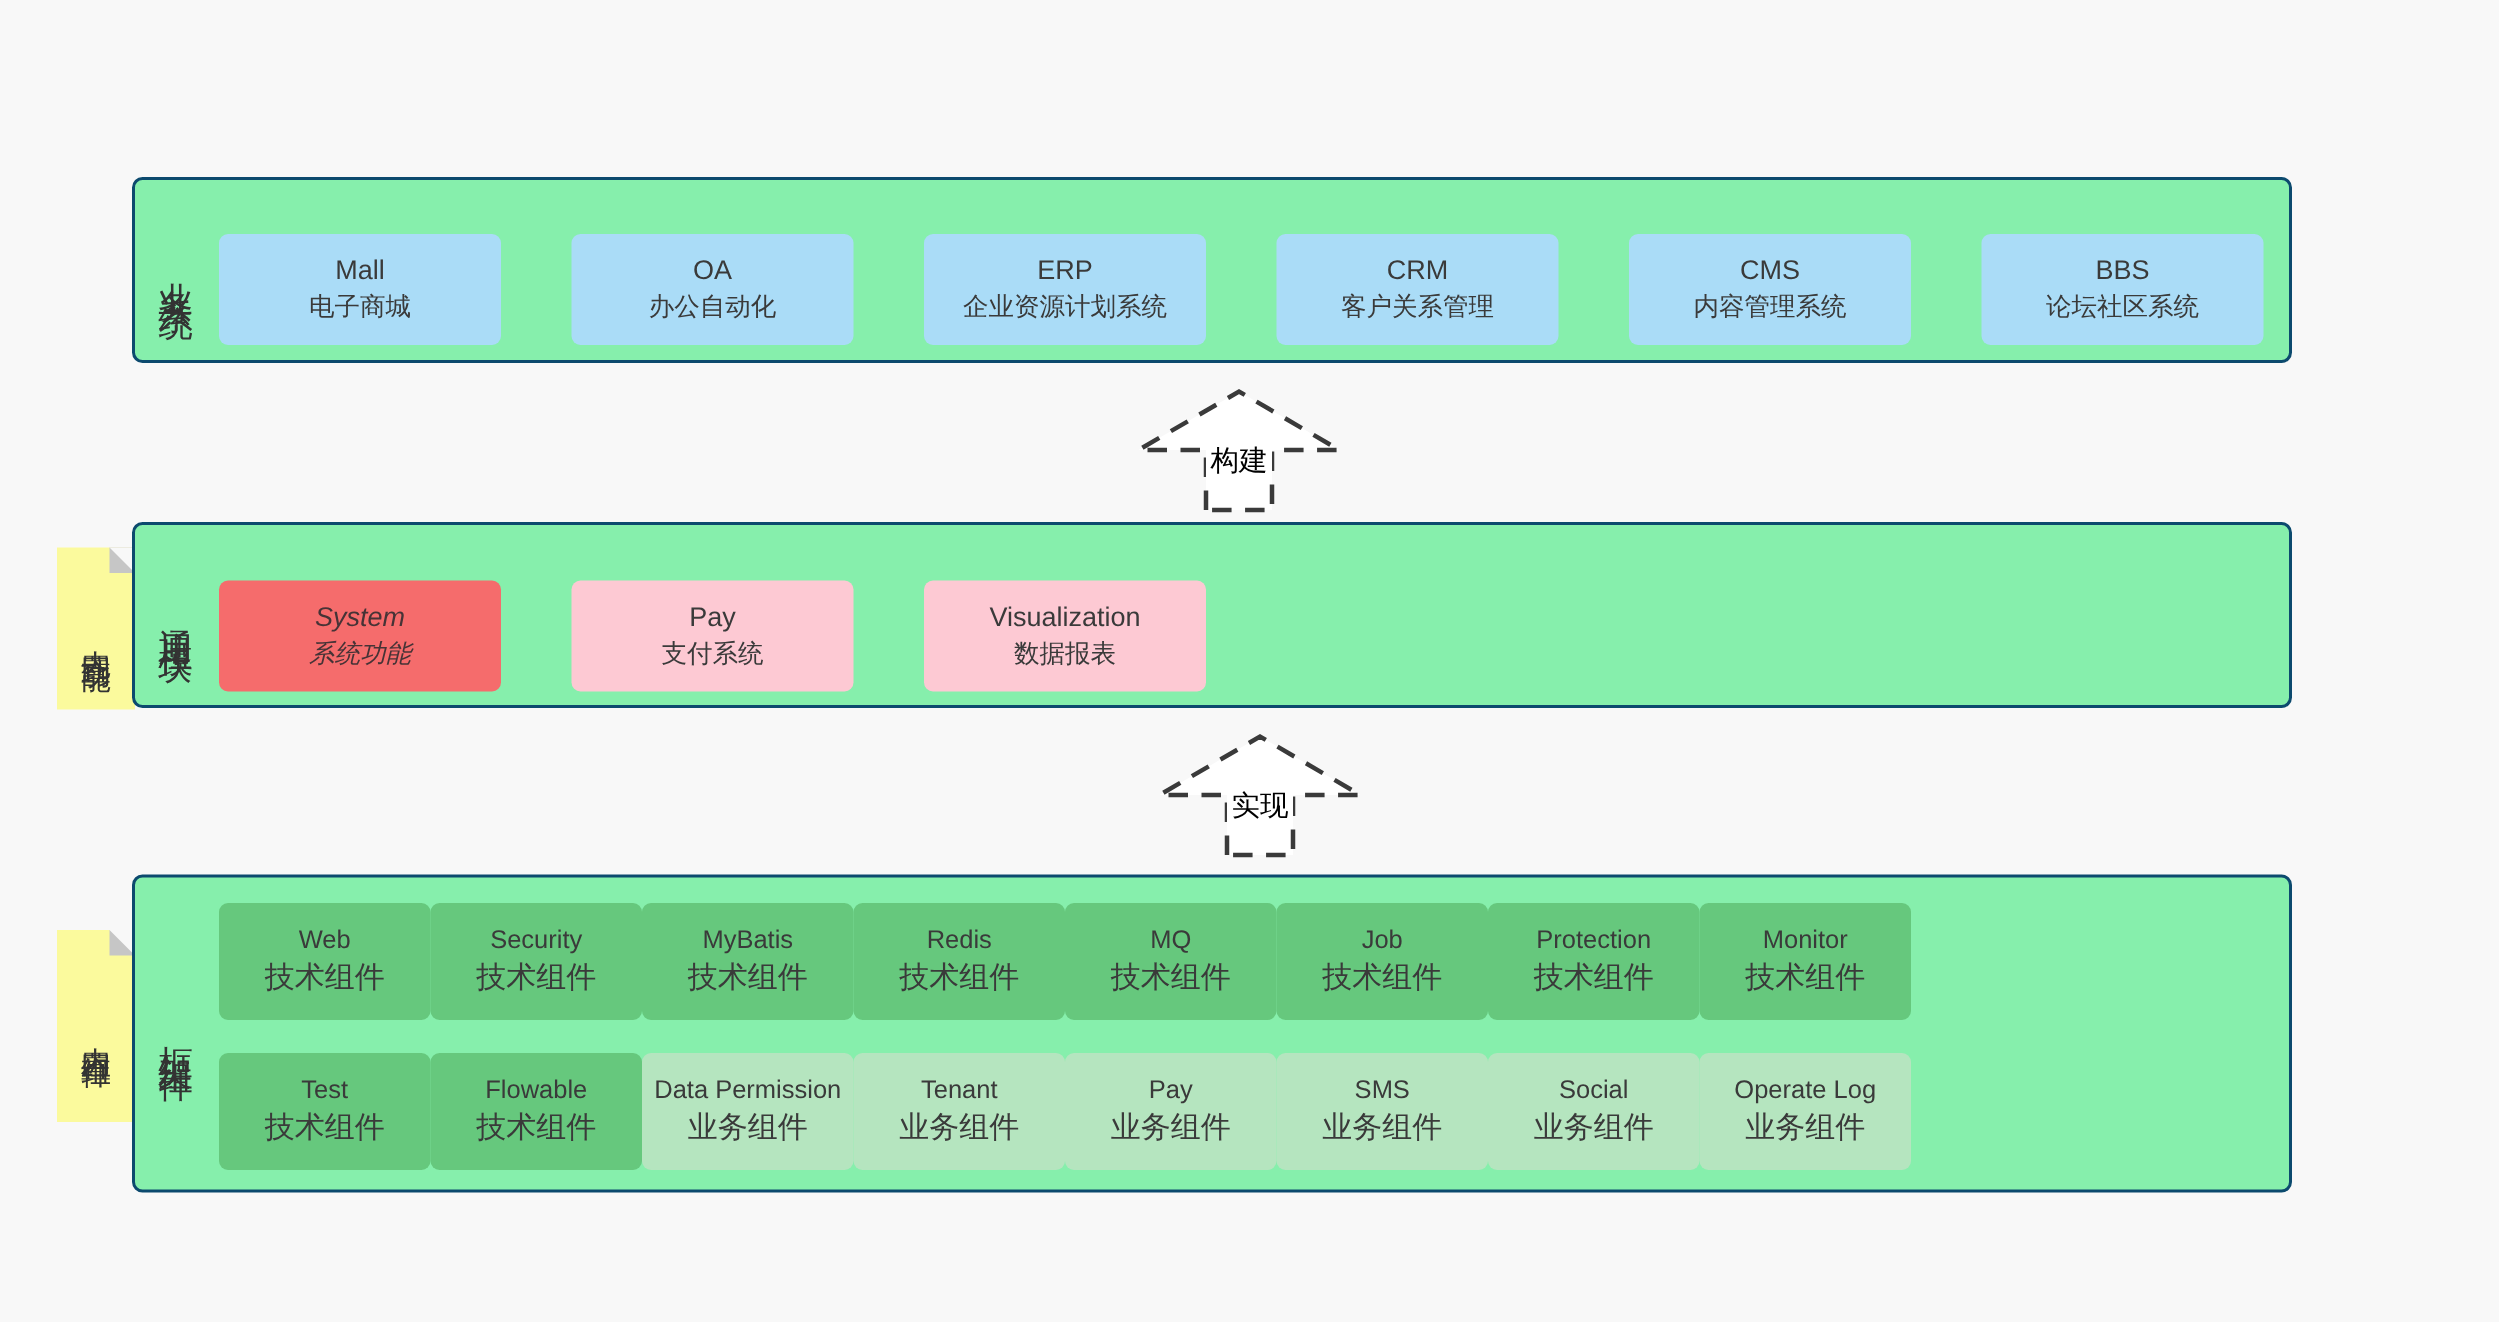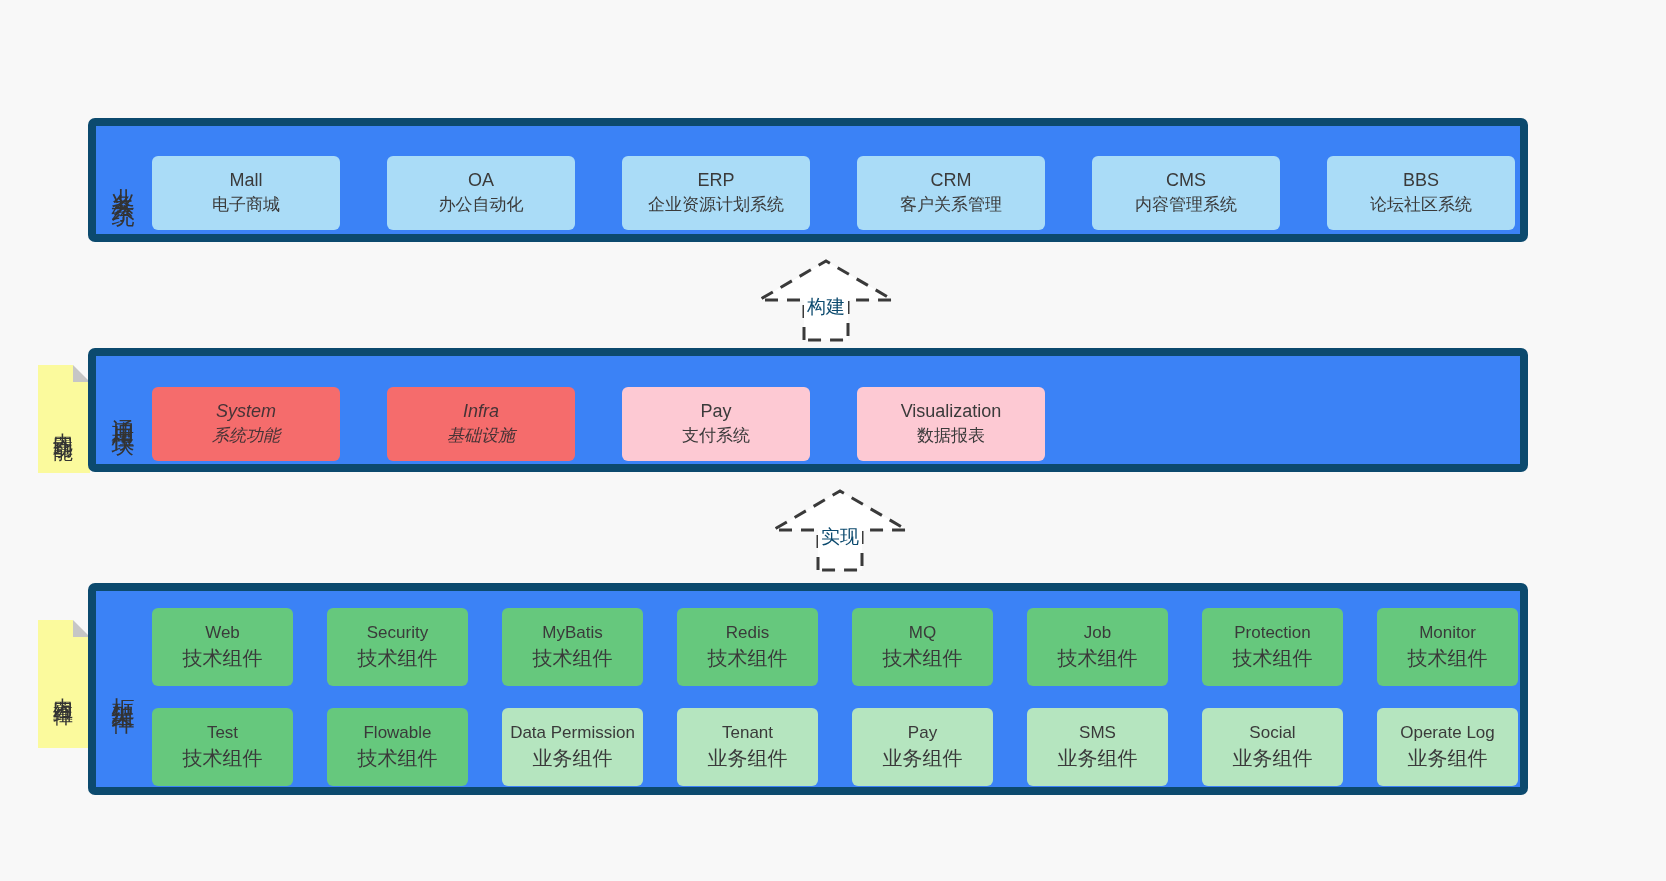--- a/index.html
+++ b/index.html
@@ -14,22 +14,22 @@
     background: #f8f8f8;
     overflow: hidden;
     color: #3a3a3a;
   }
 
   
   .layer {
     position: absolute;
     left: 88px;
     width: 1440px;
-    background: #3b82f6;
-    border: 8px solid #0c4a6e;
+    background: #86efac;
+    border: 2px solid #0c4a6e;
     border-radius: 7px;
     box-sizing: border-box;
     display: flex;
   }
   .layer-1 { top: 118px; height: 124px; }
   .layer-2 { top: 348px; height: 124px; }
   .layer-3 { top: 583px; height: 212px; flex-direction: row; }
 
   .layer-label {
     width: 56px;
@@ -70,21 +70,20 @@
   .red         { background: #f56c6c; font-style: italic; }
   .red .box-name, .red .box-sub { color: #463336; }
   .pink        { background: #fdc9d3; }
   .green-dark  { background: #66c87d; }
   .green-light { background: #b5e5bf; }
 
   
   .grid-col { display: flex; flex-direction: column; }
   .grid-row {
     display: flex;
-    gap: 34px;
     margin-top: 17px;
   }
   .grid-row + .grid-row { margin-top: 22px; }
   .grid-row .box { width: 141px; height: 78px; }
   .grid-row .box-name { font-size: 17px; }
   .grid-row .box-sub  { font-size: 20px; }
 
   
   .arrow {
     position: absolute;
@@ -95,21 +94,21 @@
   .arrow-2 { left: 770px; top: 488px; }
   .arrow svg { display: block; }
   .arrow-label {
     position: absolute;
     left: 50%;
     top: 36px;
     transform: translateX(-50%);
     background: #ffffff;
     padding: 0 3px;
     font-size: 19px;
-    color: #0c4a6e;
+    color: #000000;
     white-space: nowrap;
   }
 
   
   .note {
     position: absolute;
     left: 38px;
     width: 52px;
     background: #fbfa9d;
     display: flex;
@@ -181,24 +180,20 @@
   <div class="note note-1">
     <div class="note-text">内置功能</div>
   </div>
   <div class="layer layer-2">
     <div class="layer-label">通用模块</div>
     <div class="box-row">
       <div class="box red">
         <div class="box-name">System</div>
         <div class="box-sub">系统功能</div>
       </div>
-      <div class="box red">
-        <div class="box-name">Infra</div>
-        <div class="box-sub">基础设施</div>
-      </div>
       <div class="box pink">
         <div class="box-name">Pay</div>
         <div class="box-sub">支付系统</div>
       </div>
       <div class="box pink">
         <div class="box-name">Visualization</div>
         <div class="box-sub">数据报表</div>
       </div>
     </div>
   </div>

